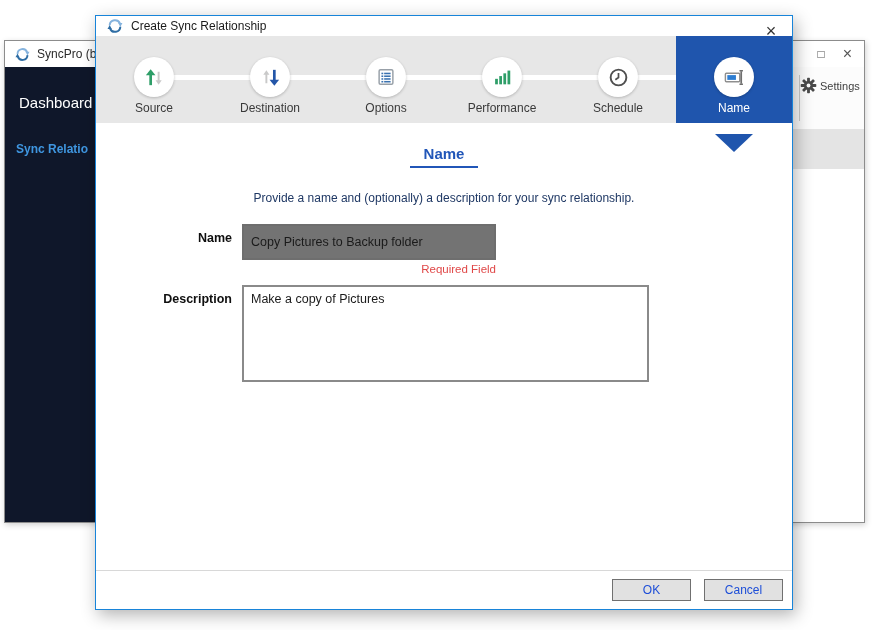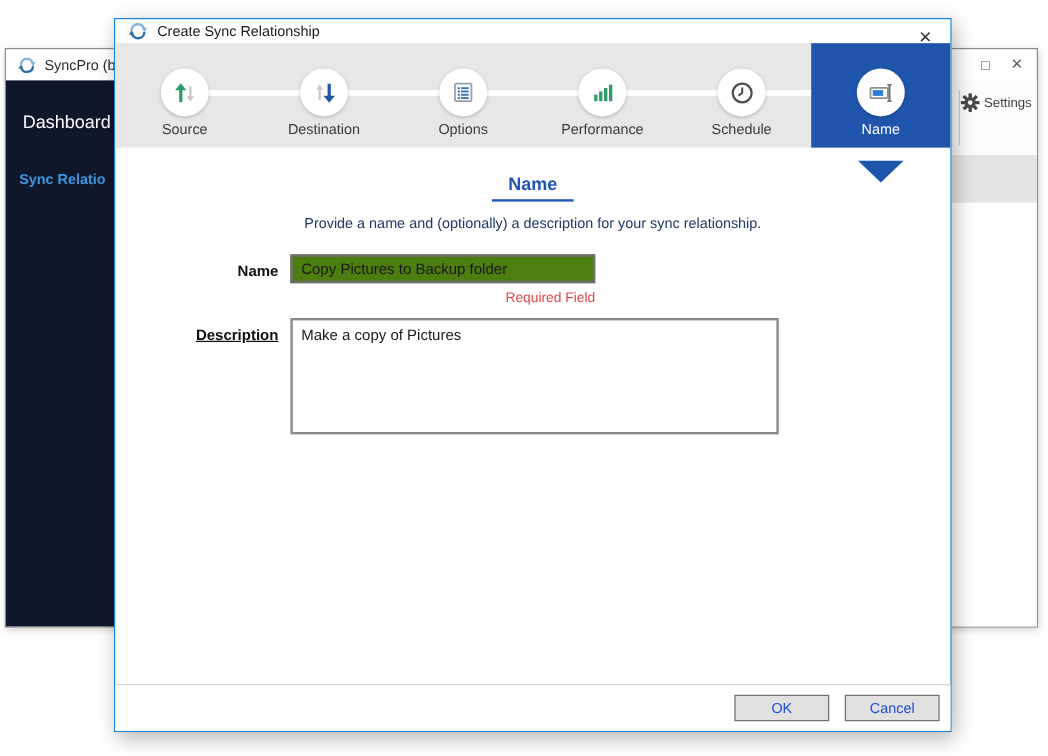--- a/index.html
+++ b/index.html
@@ -50,29 +50,29 @@
   .connector { position: absolute; left: 58px; top: 39px; width: 581px; height: 5px; background: #ffffff; }
   .step { flex: 1; display: flex; flex-direction: column; align-items: center; position: relative; z-index: 1; }
   .step .circle { margin-top: 21px; width: 40px; height: 40px; border-radius: 50%; background: #fff; display: flex; align-items: center; justify-content: center; box-shadow: 0 1px 3px rgba(0,0,0,.22); }
   .step .step-label { margin-top: 4px; font-size: 12px; color: #3a3a3a; }
   .step.active { background: #1f55ad; }
   .step.active .step-label { color: #ffffff; }
   .triangle { position: absolute; left: 619px; top: 118px; width: 0; height: 0; border-left: 19px solid transparent; border-right: 19px solid transparent; border-top: 18px solid #1f55ad; }
 
   .dlg-content { text-align: center; }
   .heading { display: inline-block; margin-top: 22px; font-size: 15px; font-weight: bold; color: #2156b8; border-bottom: 2px solid #2156b8; padding: 0 14px 4px; }
-  .subtitle { margin-top: 11px; font-size: 12px; color: #1f3864; }
+  .subtitle { margin-top: 23px; font-size: 12px; color: #1f3864; }
   .form { text-align: left; margin-top: 19px; }
   .form-row { display: flex; }
   .flabel { width: 136px; text-align: right; font-weight: bold; font-size: 12.5px; color: #0f0f0f; }
   .name-row .flabel { line-height: 28px; }
-  .name-input { margin-left: 10px; width: 254px; height: 24px; border: 2px solid #6e6e6e; padding: 0 7px; font-size: 12.5px; font-family: inherit; color: #1a1a1a; background: #4d7c0f; }
+  .name-input { margin-left: 10px; width: 254px; height: 36px; border: 2px solid #6e6e6e; padding: 0 7px; font-size: 12.5px; font-family: inherit; color: #1a1a1a; background: #737373; }
   .required { margin: 3px 0 0 146px; width: 254px; text-align: right; font-size: 11.5px; color: #e04848; }
   .desc-row { margin-top: 10px; }
-  .desc-row .flabel { padding-top: 7px; text-decoration: underline; }
+  .desc-row .flabel { padding-top: 7px; }
   .desc-input { margin-left: 10px; width: 407px; height: 97px; border: 2px solid #8a8a8a; padding: 5px 7px; font-size: 12.5px; font-family: inherit; color: #1a1a1a; resize: none; background: #fff; }
 
   .dlg-footer { position: absolute; left: 0; right: 0; bottom: 0; height: 39px; border-top: 1px solid #d8d8d8; display: flex; align-items: center; justify-content: flex-end; gap: 13px; padding-right: 9px; background: #fff; }
   .btn { width: 79px; height: 22px; background: #e1e1e1; border: 1px solid #707070; font-size: 12px; font-family: Liberation Sans, sans-serif; color: #1d4ed8; }
 </style>
 </head>
 <body>
 
 <div class="bg-window">
   <div class="bg-titlebar">

